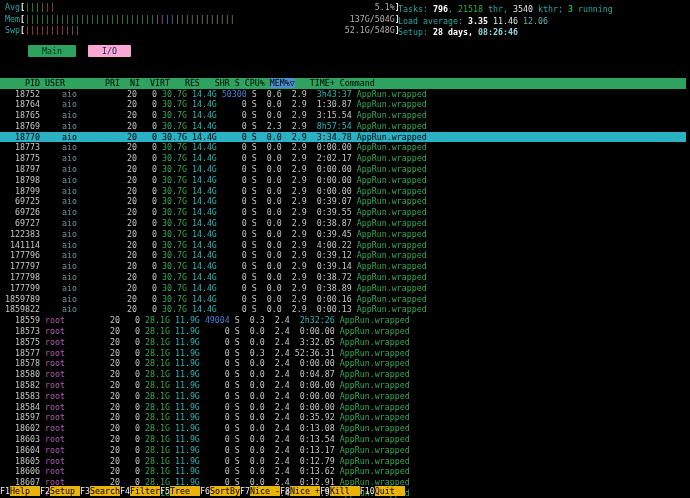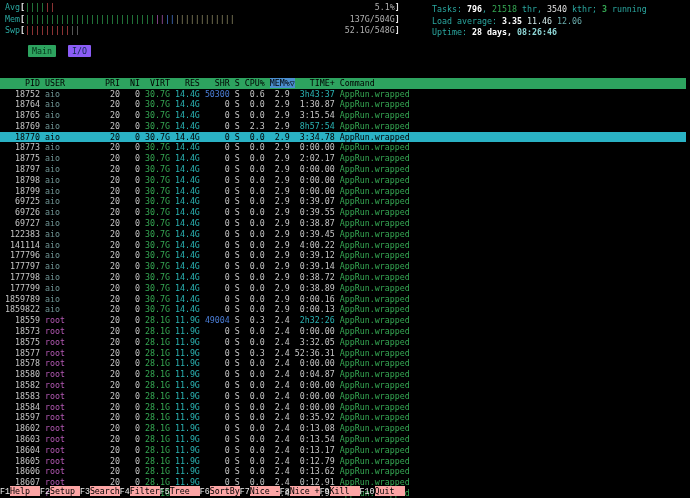--- a/index.html
+++ b/index.html
@@ -4,75 +4,75 @@
 <style>
   html,body{margin:0;padding:0;background:#000;}
   .screen{
     position:relative;width:686px;height:498px;background:#000;overflow:hidden;
     font-family:"DejaVu Sans Mono",monospace;font-size:8.3px;color:#c6c6c6;
     padding-top:2px;box-sizing:border-box;
   }
   .line{white-space:pre;line-height:10.8px;height:10.8px;}
   .meters{padding-left:5px;}
   .meters .line{line-height:11.5px;height:11.5px;}
-  .info{position:absolute;left:432px;top:2px;}
+  .info{position:absolute;left:398px;top:2px;}
   .info .line{line-height:11.5px;height:11.5px;}
   .s-label{color:#2aa7a0;}
   .s-bold-white{color:#ffffff;font-weight:bold;}
   .s-white{color:#e2e2e2;}
   .s-green{color:#35a853;}
   .s-green-bold{color:#35a853;font-weight:bold;}
   .s-pale{color:#d2e8e8;text-align:center;}
   .s-dim-cyan{color:#6aacac;}
   .s-bold-cyan{color:#8fd7d7;font-weight:bold;text-align:center;}
   .m-label{color:#2aa7a0;}
   .m-bracket{color:#e8e8e8;font-weight:bold;}
   .m-value{color:#b0b0b0;}
   .t-green{color:#2f9e4f;}
   .t-red{color:#c04848;}
   .t-magenta{color:#b05ab5;}
   .t-blue{color:#4a7dd6;}
   .t-dimyellow{color:#8f8a66;}
   .t-grey{color:#777777;}
   .tabs{margin-top:8px;margin-bottom:4px;padding-left:28px;height:13px;}
-  .tab{display:inline-block;padding:0 4px;line-height:12px;font-size:8.3px;
+  .tab{display:inline-block;padding:0 14px;line-height:12px;font-size:8.3px;
        border-radius:1px;margin-right:12px;}
   .tab-active{background:#2da35f;color:#062;color:#04331a;}
-  .tab-inactive{background:#8b5cf6;color:#0a2a4a;}
+  .tab-inactive{background:#f9a8d4;color:#0a2a4a;}
   .thead{background:#2da35f;color:#000;padding-left:5px;line-height:11px;height:11px;white-space:pre;margin-top:20px;}
   .thead span{color:#000;}
   .thead .sorted{background:#4a8fd0;}
   .rows{padding-left:0;}
   .row{padding-left:5px;}
   .row.selected{background:#2ab2c4;}
   .row.selected span{color:#000 !important;}
   .c-grey{color:#c6c6c6;}
   .c-green{color:#35a853;}
   .c-cyan{color:#2ab3b3;}
   .c-blue{color:#4a7dd6;}
-  .c-user-aio{color:#6f9595;}
+  .c-user-aio{color:#6f9595;margin-left:17px;}
   .c-user-root{color:#b358b3;}
   .fkeys{position:absolute;left:0;bottom:1px;width:690px;line-height:12px;height:12px;white-space:pre;}
-  .fk-key{color:#eee;font-family:Liberation Mono, monospace;}
-  .fk-label{background:#fca5a5;color:#000;}
+  .fk-key{color:#eee;}
+  .fk-label{background:#eab308;color:#000;}
 </style>
 </head>
 <body>
 
 <div class="screen">
   <div style="position:relative">
     <div class="meters" id="meters">
         <div class="line"><span class="m-label">Avg</span><span class="m-bracket">[</span><span class="t-green">||||</span><span class="t-red">||</span><span>                                                                </span><span class="m-value">5.1%</span><span class="m-bracket">]</span></div>
         <div class="line"><span class="m-label">Mem</span><span class="m-bracket">[</span><span class="t-green">||||||||||||||||||||||||||</span><span class="t-magenta">||</span><span class="t-blue">||</span><span class="t-dimyellow">||||||||||||</span><span>                       </span><span class="m-value">137G/504G</span><span class="m-bracket">]</span></div>
         <div class="line"><span class="m-label">Swp</span><span class="m-bracket">[</span><span class="t-red">|||||||||</span><span class="t-grey">||</span><span>                                                     </span><span class="m-value">52.1G/548G</span><span class="m-bracket">]</span></div>
       </div>
     <div class="info" id="info">
         <div class="line"><span class="s-label">Tasks: </span><span class="s-bold-white">796</span><span class="s-label">, </span><span class="s-green">21518</span><span class="s-label"> thr, </span><span class="s-white">3540</span><span class="s-label"> kthr; </span><span class="s-green-bold">3</span><span class="s-label"> running</span></div>
         <div class="line"><span class="s-label">Load average: </span><span class="s-bold-white">3.35 </span><span class="s-pale">11.46 </span><span class="s-dim-cyan">12.06</span></div>
-        <div class="line"><span class="s-label">Uptime: </span><span class="s-bold-white">28 days, </span><span class="s-bold-cyan">08:26:46</span></div>
+        <div class="line"><span class="s-label">Setup: </span><span class="s-bold-white">28 days, </span><span class="s-bold-cyan">08:26:46</span></div>
       </div>
   </div>
   <div class="tabs" id="tabs"><span class="tab tab-active">Main</span><span class="tab tab-inactive">I/O</span></div>
   <div class="thead" id="thead"><span>    PID</span><span> </span><span>USER        </span><span>PRI</span><span>  NI</span><span> </span><span> VIRT</span><span> </span><span>  RES</span><span> </span><span>  SHR</span><span> S</span><span> CPU%</span><span> </span><span class="sorted">MEM%▽</span><span>   TIME+</span><span> </span><span>Command</span></div>
   <div class="rows" id="rows">
       <div class="line row"><span class="c-grey">  18752</span><span> </span><span class="c-user-aio">aio         </span><span class="c-grey"> 20</span><span class="c-grey">   0</span><span> </span><span class="c-green">30.7G</span><span> </span><span class="c-cyan">14.4G</span><span> </span><span class="c-blue">50300</span><span class="c-grey"> S</span><span class="c-grey">  0.6</span><span class="c-grey">  2.9</span><span class="c-cyan">  3h43:37</span><span> </span><span class="c-green">AppRun.wrapped</span></div>
       <div class="line row"><span class="c-grey">  18764</span><span> </span><span class="c-user-aio">aio         </span><span class="c-grey"> 20</span><span class="c-grey">   0</span><span> </span><span class="c-green">30.7G</span><span> </span><span class="c-cyan">14.4G</span><span> </span><span class="c-grey">    0</span><span class="c-grey"> S</span><span class="c-grey">  0.0</span><span class="c-grey">  2.9</span><span class="c-grey">  1:30.87</span><span> </span><span class="c-green">AppRun.wrapped</span></div>
       <div class="line row"><span class="c-grey">  18765</span><span> </span><span class="c-user-aio">aio         </span><span class="c-grey"> 20</span><span class="c-grey">   0</span><span> </span><span class="c-green">30.7G</span><span> </span><span class="c-cyan">14.4G</span><span> </span><span class="c-grey">    0</span><span class="c-grey"> S</span><span class="c-grey">  0.0</span><span class="c-grey">  2.9</span><span class="c-grey">  3:15.54</span><span> </span><span class="c-green">AppRun.wrapped</span></div>
       <div class="line row"><span class="c-grey">  18769</span><span> </span><span class="c-user-aio">aio         </span><span class="c-grey"> 20</span><span class="c-grey">   0</span><span> </span><span class="c-green">30.7G</span><span> </span><span class="c-cyan">14.4G</span><span> </span><span class="c-grey">    0</span><span class="c-grey"> S</span><span class="c-grey">  2.3</span><span class="c-grey">  2.9</span><span class="c-cyan">  8h57:54</span><span> </span><span class="c-green">AppRun.wrapped</span></div>
       <div class="line row selected"><span class="c-grey">  18770</span><span> </span><span class="c-user-aio">aio         </span><span class="c-grey"> 20</span><span class="c-grey">   0</span><span> </span><span class="c-green">30.7G</span><span> </span><span class="c-cyan">14.4G</span><span> </span><span class="c-grey">    0</span><span class="c-grey"> S</span><span class="c-grey">  0.0</span><span class="c-grey">  2.9</span><span class="c-grey">  3:34.78</span><span> </span><span class="c-green">AppRun.wrapped</span></div>

